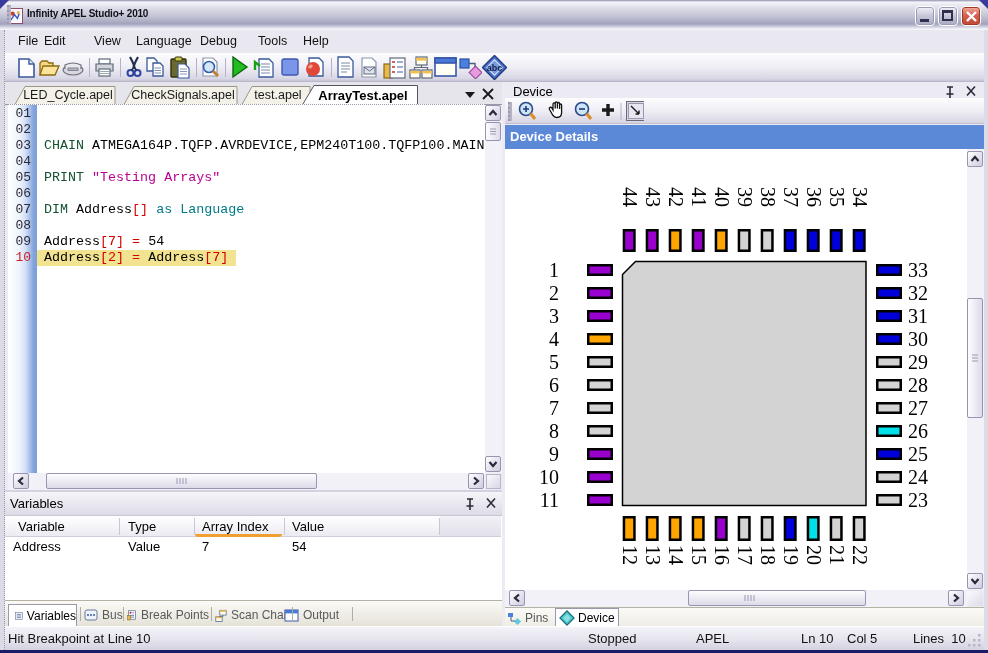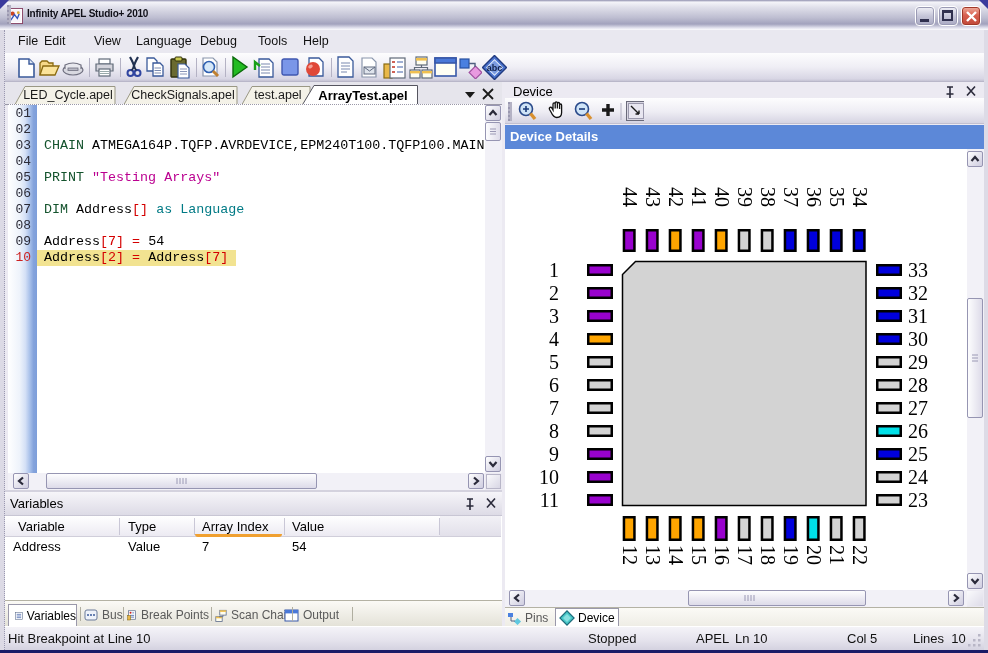--- a/index.html
+++ b/index.html
@@ -514,21 +514,21 @@
     <svg width="16" height="16" viewBox="0 0 16 16" style="margin-right:3px;">
         <rect x="3" y="3" width="10" height="10" transform="rotate(45 8 8)" fill="#48c8c8" stroke="#1a6a7a" stroke-width="1.2"></rect>
         <rect x="5.2" y="5.2" width="5.6" height="5.6" transform="rotate(45 8 8)" fill="#88e0e0"></rect>
       </svg>Device</div>
 </div>
 
 <div id="statusbar" class="abs">
   <div class="abs" style="left:8px;top:4px;">Hit Breakpoint at Line 10</div>
   <div class="abs" style="left:588px;top:4px;">Stopped</div>
   <div class="abs" style="left:696px;top:4px;">APEL</div>
-  <div class="abs" style="left:735px;top:4px;">Ln 10</div>
+  <div class="abs" style="left:801px;top:4px;">Ln 10</div>
   <div class="abs" style="left:847px;top:4px;">Col 5</div>
   <div class="abs" style="left:913px;top:4px;">Lines&nbsp; 10</div>
   <svg class="abs" style="left:967px;top:7px;" width="16" height="14" viewBox="0 0 16 14">
     <g fill="#b8b6c6">
         <rect x="11" y="10" width="2.5" height="2.5"></rect>
         <rect x="11" y="5" width="2.5" height="2.5"></rect>
         <rect x="11" y="0" width="2.5" height="2.5"></rect>
         <rect x="6" y="10" width="2.5" height="2.5"></rect>
         <rect x="6" y="5" width="2.5" height="2.5"></rect>
         <rect x="1" y="10" width="2.5" height="2.5"></rect>

